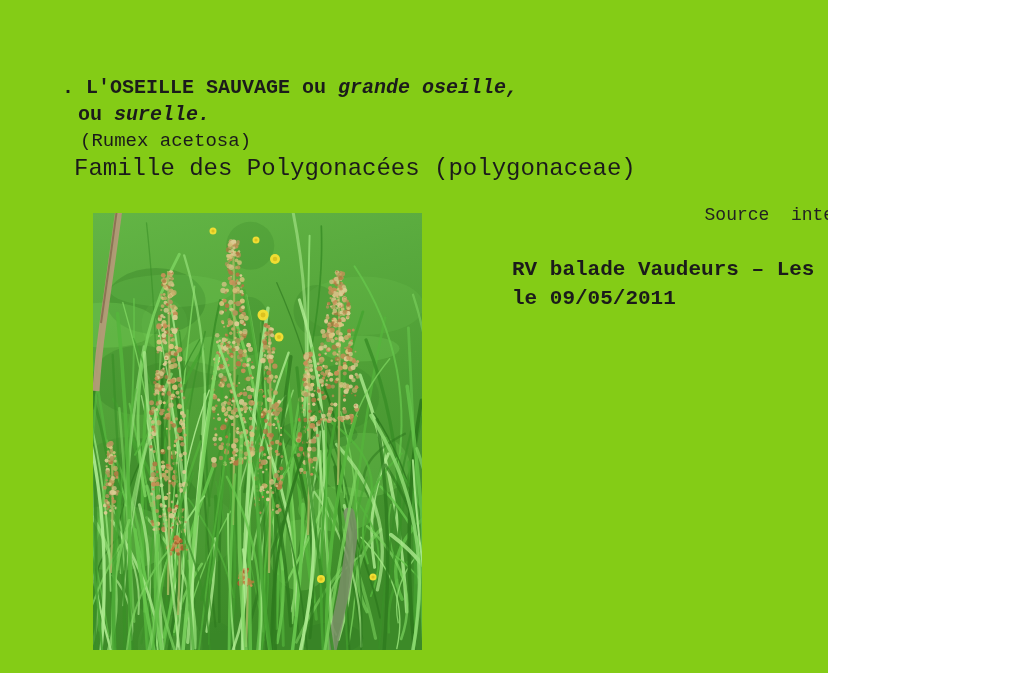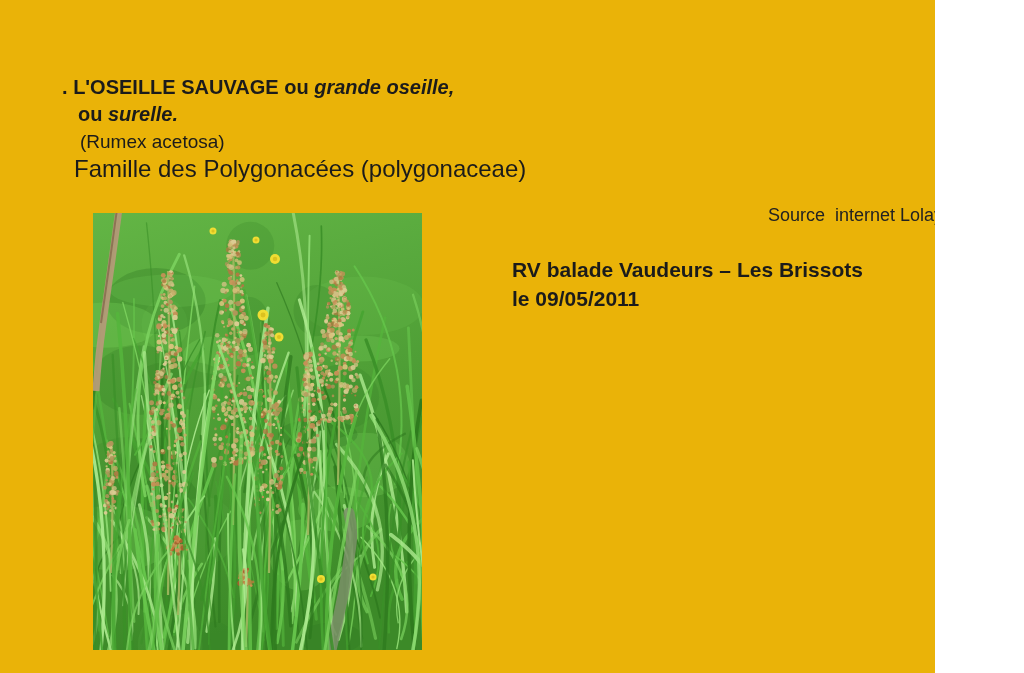--- a/index.html
+++ b/index.html
@@ -1,22 +1,22 @@
 <!DOCTYPE html>
 <html><head>
 <meta charset="utf-8">
 <style>
   html, body { margin: 0; padding: 0; background: #ffffff; }
   .slide {
     position: relative;
-    width: 935px;
+    width: 828px;
     height: 673px;
-    background: #eab308;
+    background: #84cc16;
     overflow: hidden;
-    font-family: Liberation Sans, sans-serif;
+    font-family: Liberation Mono, monospace;
     color: #1b1b1b;
   }
 
   
   .title-block {
     position: absolute;
     left: 62px;
     top: 74px;
     font-size: 20px;
     line-height: 27px;

